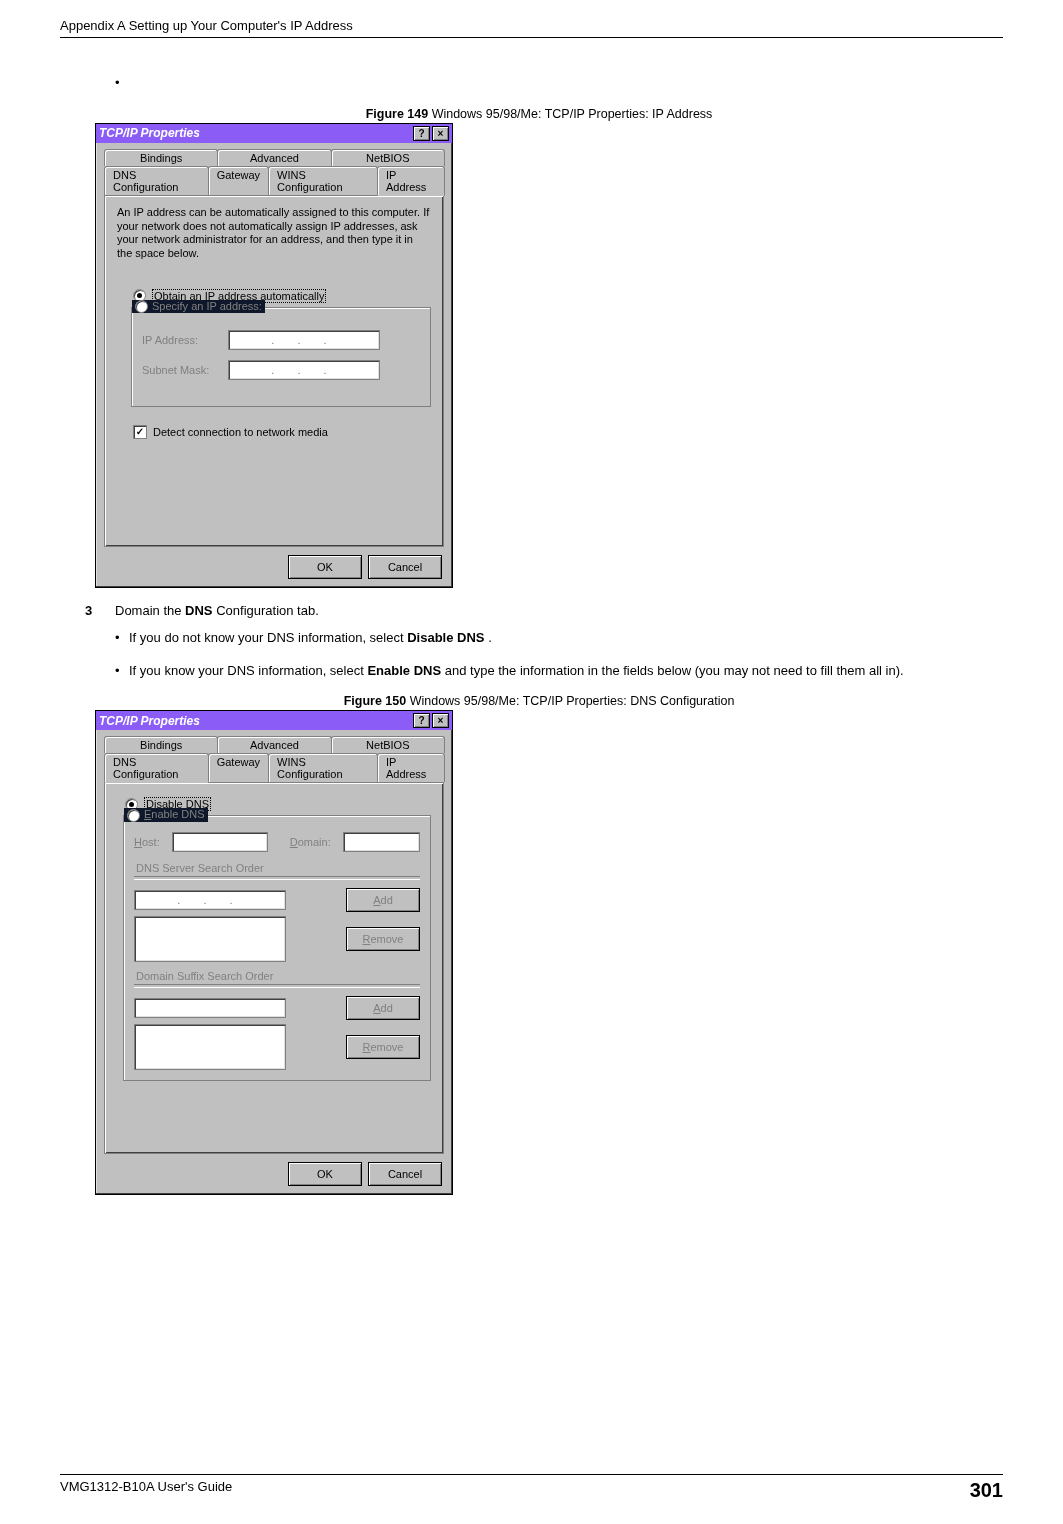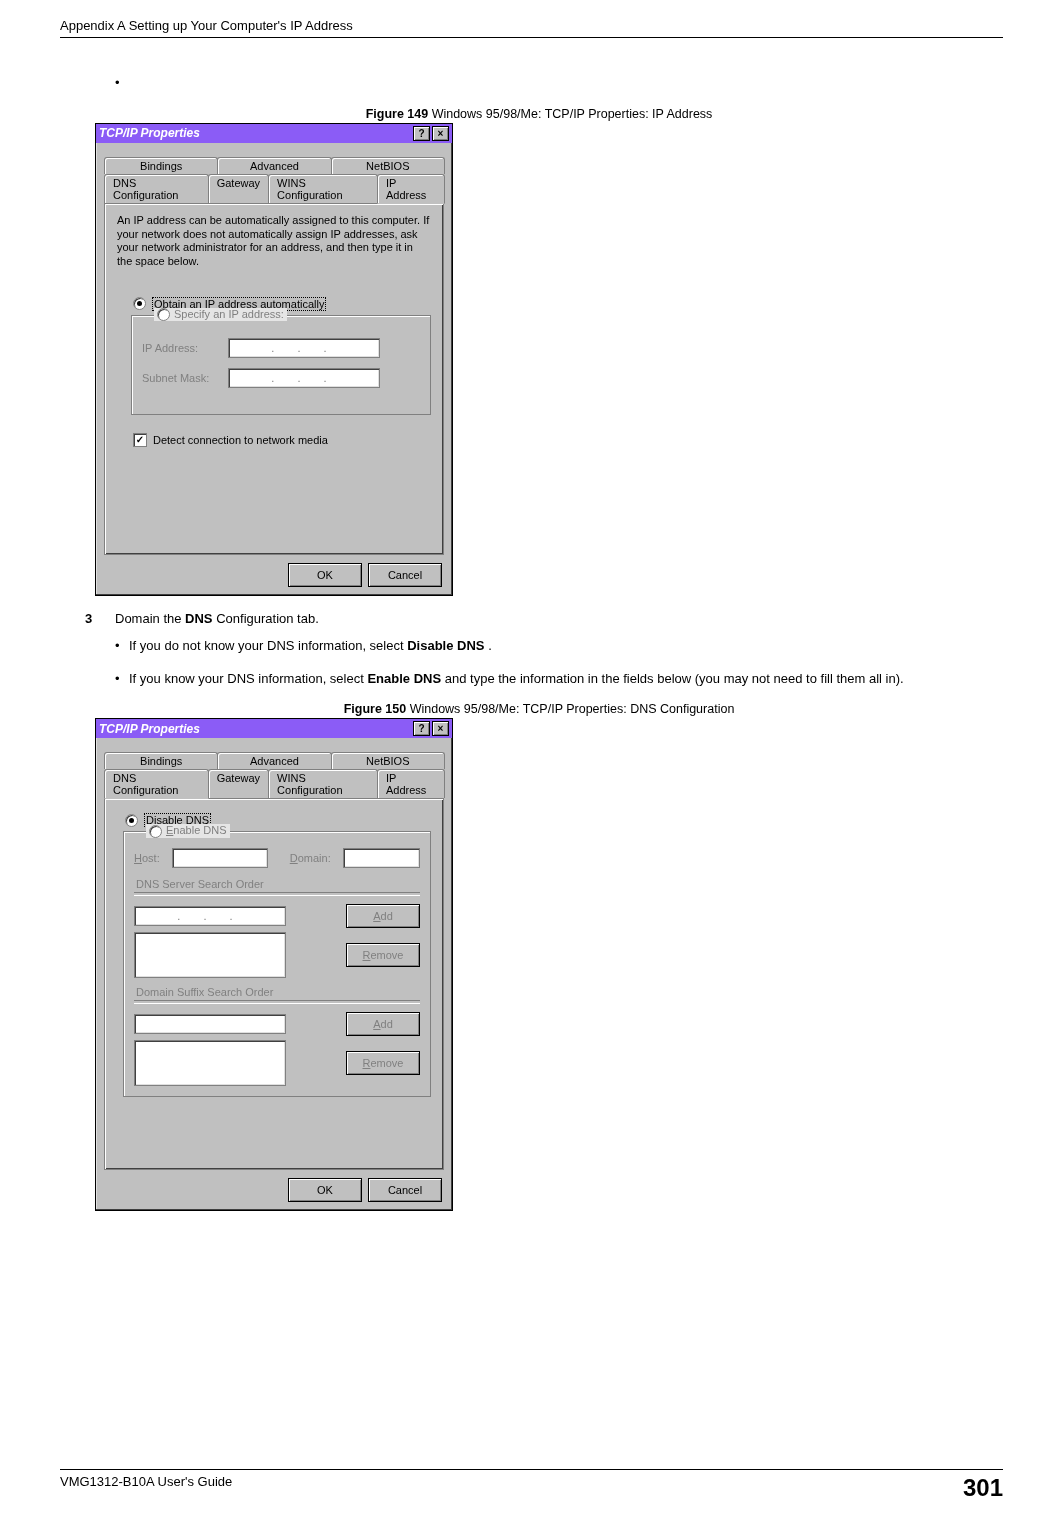--- a/index.html
+++ b/index.html
@@ -82,21 +82,20 @@
     border: 1px solid #000;
     box-shadow: inset 1px 1px 0 #fff, inset -1px -1px 0 #808080;
     margin-left: 2px;
     font-size: 10px; font-weight: bold; color: #000;
     display: flex; align-items: center; justify-content: center;
     font-style: normal;
   }
   .dlg-body { padding: 6px 8px 8px 8px; }
   .tabs-area {
     position: relative;
-    margin-top: 8px;
   }
   .tabs-row {
     display: flex;
     gap: 0;
   }
   .tab {
     background: #c0c0c0;
     border: 1px solid #808080;
     border-bottom: none;
     border-radius: 3px 3px 0 0;
@@ -150,22 +149,22 @@
   }
   .groupbox {
     border: 1px solid #808080;
     box-shadow: inset 1px 1px 0 #fff;
     margin: 2px 0 10px 14px;
     padding: 12px 10px 16px 10px;
     position: relative;
   }
   .groupbox .legend {
     position: absolute;
-    top: -8px; left: 22px;
-    background: #e5e5e5;
+    top: -8px; left: 0;
+    background: #0f172a;
     padding: 0 3px;
     color: #808080;
     font-size: 11px;
   }
   .field-row {
     display: flex; align-items: center;
     margin: 10px 0;
   }
   .field-row .lbl {
     width: 86px;
@@ -228,21 +227,21 @@
 
   
   .page-footer {
     position: absolute;
     left: 60px; right: 60px; bottom: 22px;
     border-top: 1px solid #000;
     padding-top: 4px;
     display: flex; justify-content: space-between;
     font-size: 13px;
   }
-  .page-footer .pno { font-weight: bold; font-size: 24px; }
+  .page-footer .pno { font-weight: bold; font-size: 20px; }
 
   .u { text-decoration: underline; }
 </style>
 </head>
 <body>
 
 <div class="page">
   <div class="header">
     <span>Appendix A Setting up Your Computer's IP Address</span>
   </div>

